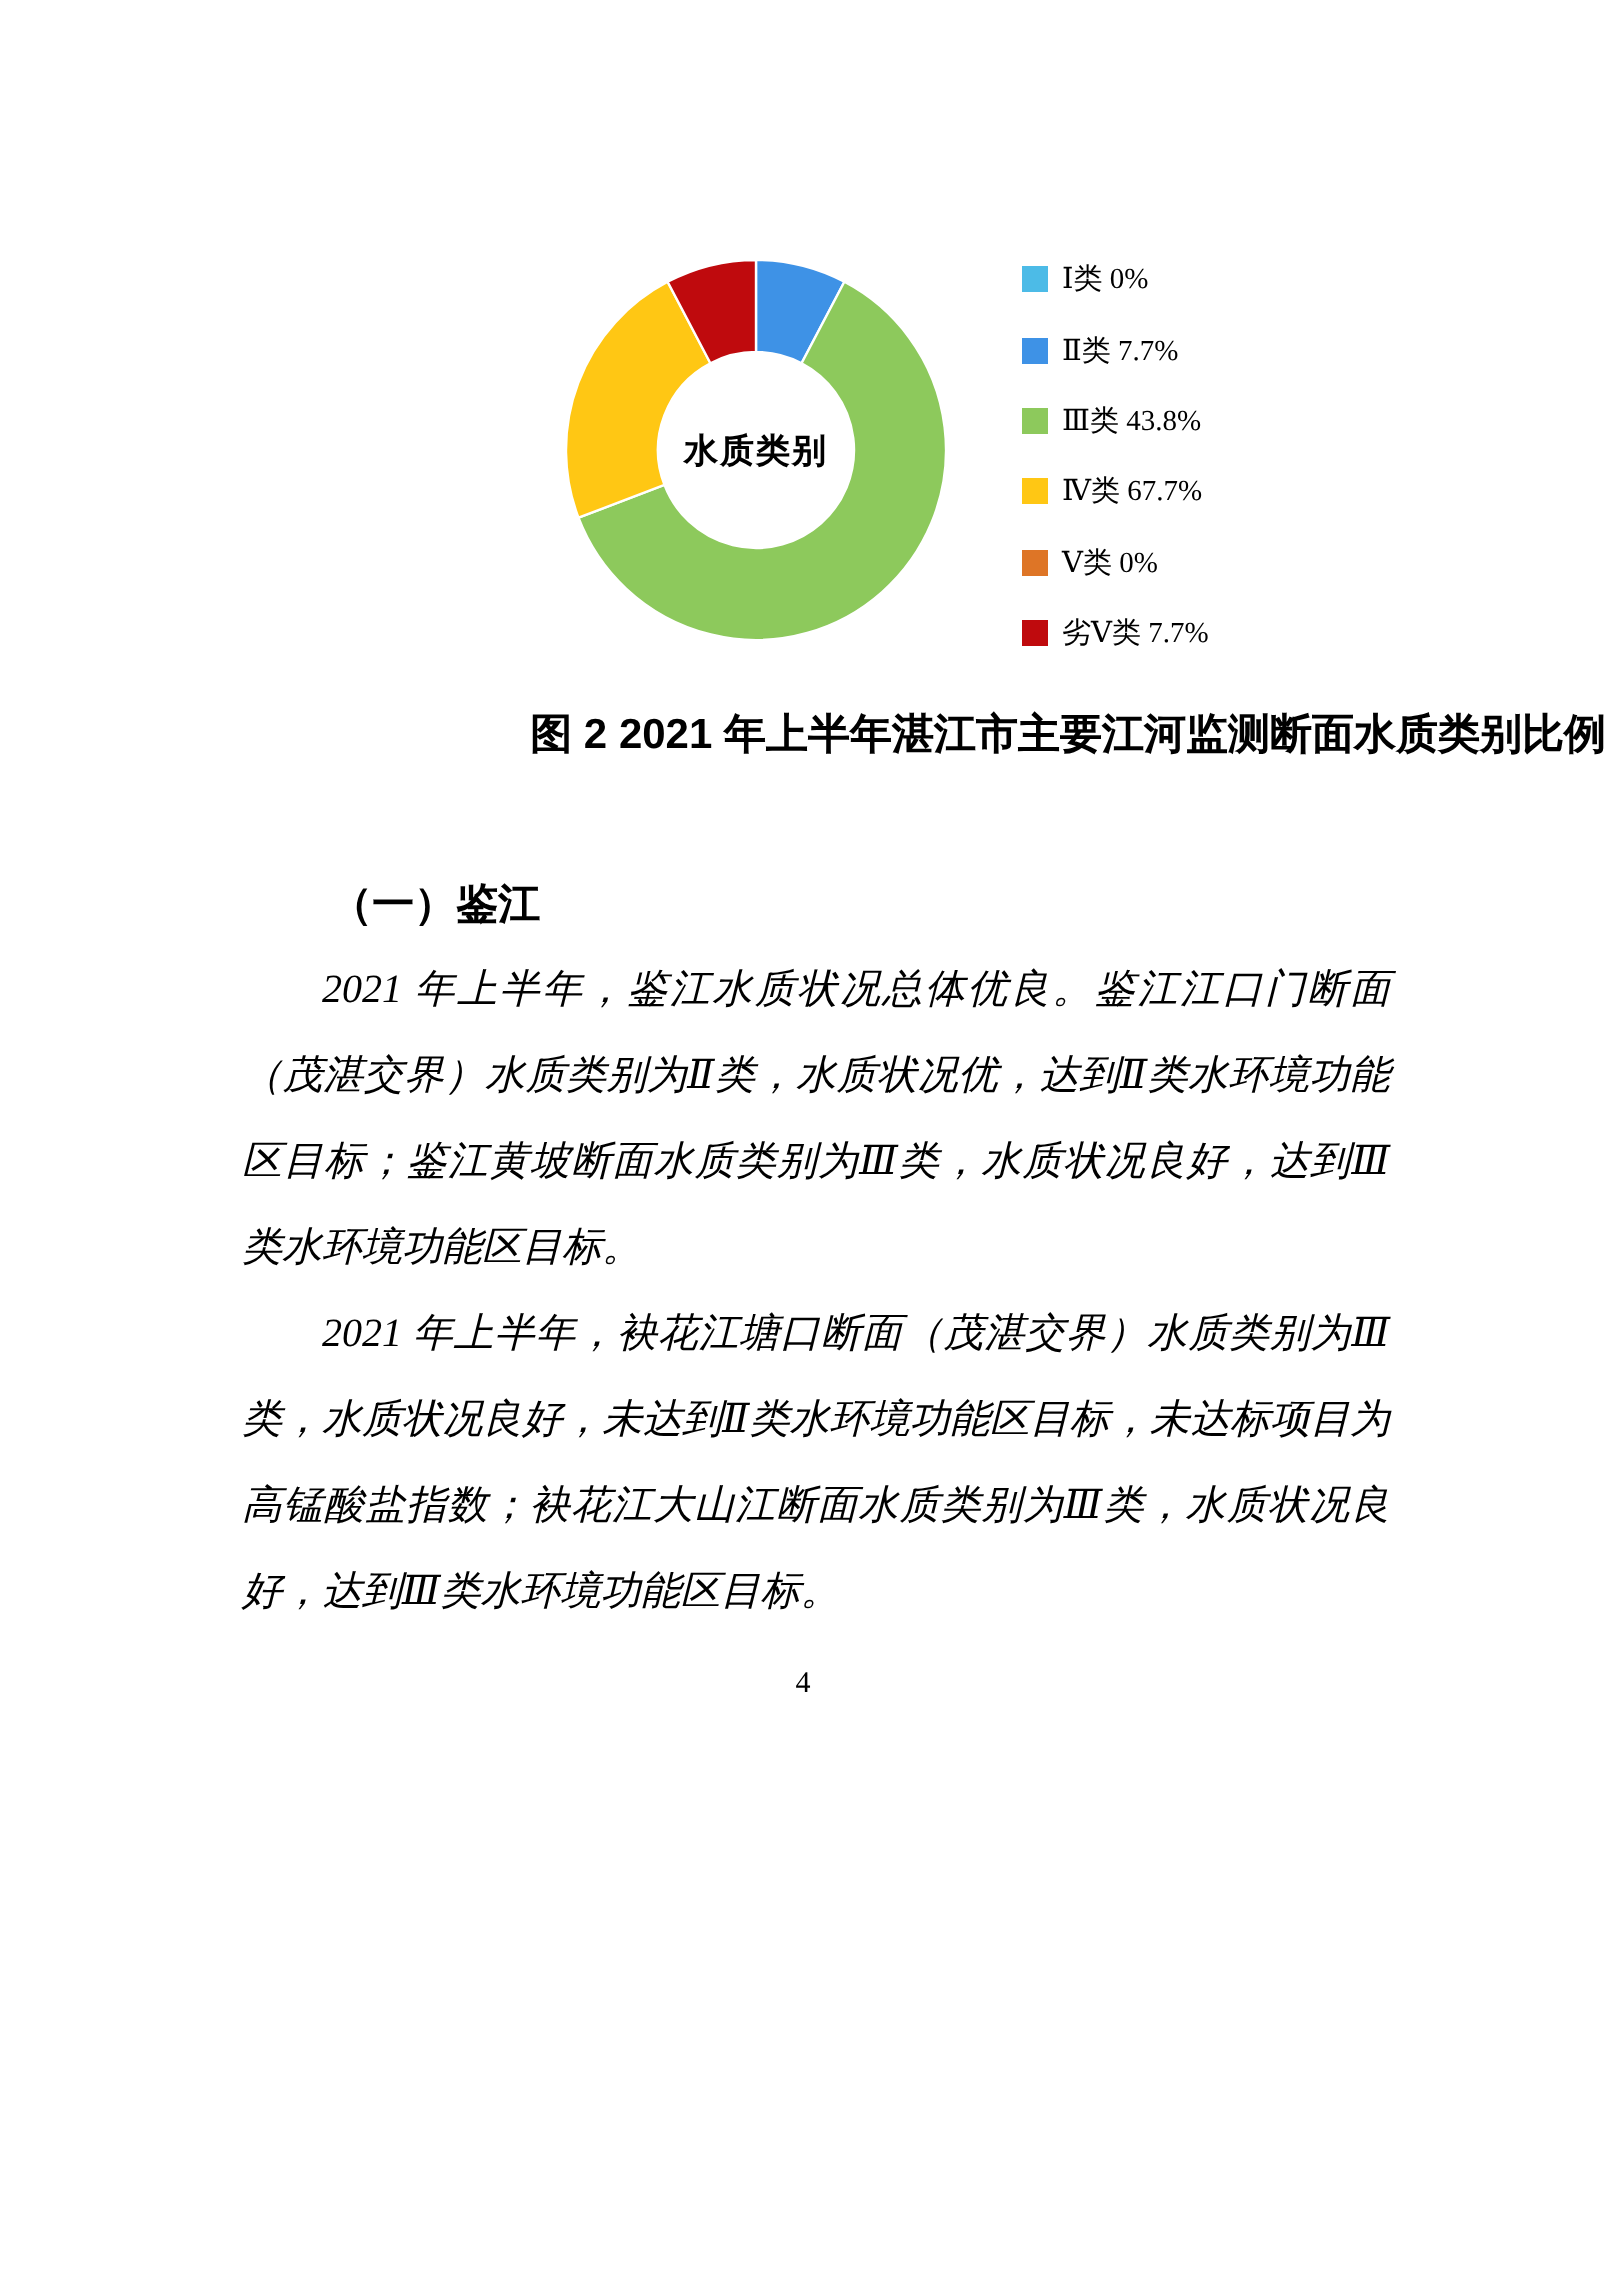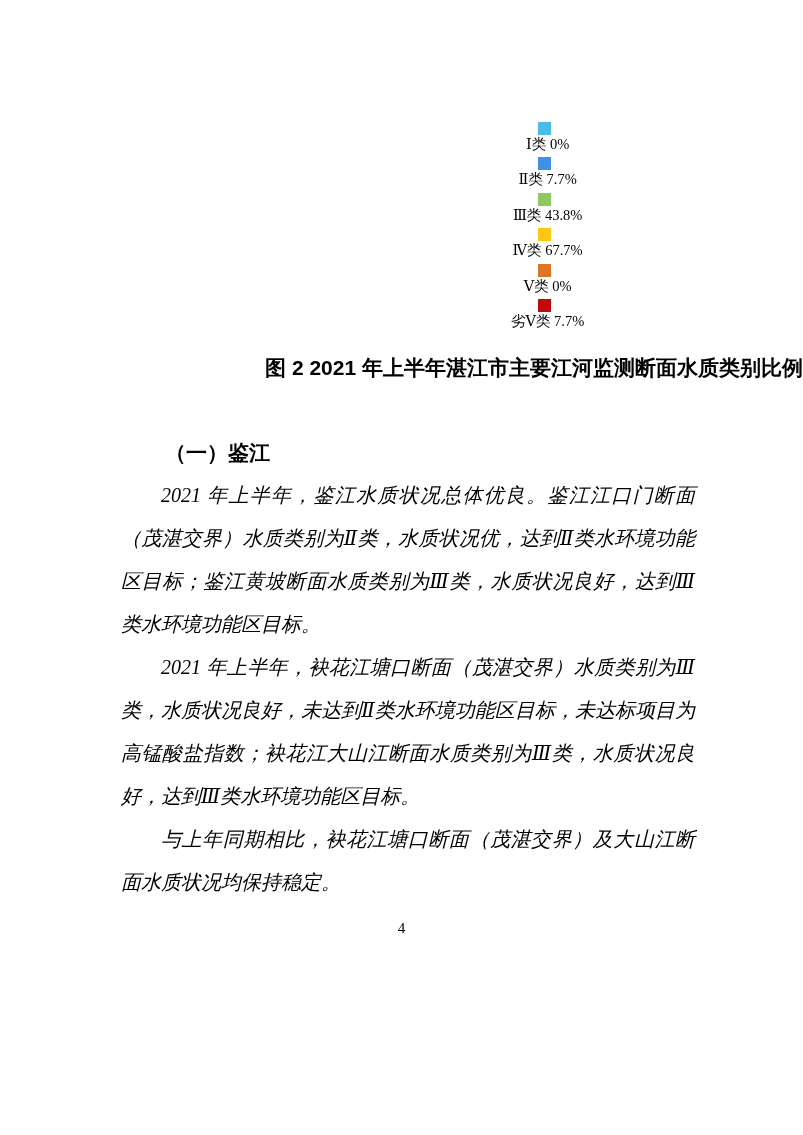--- a/index.html
+++ b/index.html
@@ -19,21 +19,21 @@
   .donut-wrap { position: absolute; left: 282px; top: 129px; width: 192px; height: 192px; }
   .donut-wrap svg { display: block; width: 192px; height: 192px; }
   .center-label {
     position: absolute; inset: 0;
     display: flex; align-items: center; justify-content: center;
     font-family: "Liberation Sans", "DejaVu Sans", sans-serif;
     font-weight: bold; font-size: 17px; letter-spacing: 1px;
     pointer-events: none;
   }
   .legend { position: absolute; left: 511px; top: 122px; }
-  .legend-item { display: flex; align-items: center; height: 35.4px; flex-direction: column; }
+  .legend-item { display: flex; align-items: center; height: 35.4px; }
   .swatch { width: 13px; height: 13px; margin-right: 7px; flex: 0 0 auto; }
   .legend-label {
     font-family: "Liberation Serif", "DejaVu Serif", serif;
     font-size: 14.5px; white-space: pre;
   }
 
   
   .caption {
     margin-top: 26px;
     text-align: right;
@@ -71,20 +71,29 @@
     line-height: 20px;
     font-family: "Liberation Serif", "DejaVu Serif", serif;
   }
 </style>
 </head>
 <body>
 
 <div class="page">
 
   <div class="chart-area">
+    <div class="donut-wrap">
+      <svg id="donut-svg" viewBox="0 0 192 192">
+          <path d="M 96.00 1.00 A 95 95 0 0 1 140.19 11.90 L 118.79 52.62 A 49 49 0 0 0 96.00 47.00 Z" fill="#3E92E6" stroke="#ffffff" stroke-width="1.2"></path>
+          <path d="M 140.19 11.90 A 95 95 0 1 1 7.24 129.86 L 50.22 113.46 A 49 49 0 1 0 118.79 52.62 Z" fill="#8DC95C" stroke="#ffffff" stroke-width="1.2"></path>
+          <path d="M 7.24 129.86 A 95 95 0 0 1 51.81 11.90 L 73.21 52.62 A 49 49 0 0 0 50.22 113.46 Z" fill="#FFC714" stroke="#ffffff" stroke-width="1.2"></path>
+          <path d="M 51.81 11.90 A 95 95 0 0 1 96.00 1.00 L 96.00 47.00 A 49 49 0 0 0 73.21 52.62 Z" fill="#BF0A0D" stroke="#ffffff" stroke-width="1.2"></path>
+        </svg>
+      <div class="center-label">水质类别</div>
+    </div>
     <div class="legend" id="legend">
         <div class="legend-item">
           <span class="swatch" style="background: rgb(76, 187, 231);"></span>
           <span class="legend-label">Ⅰ类 0%</span>
         </div>
         <div class="legend-item">
           <span class="swatch" style="background: rgb(62, 146, 230);"></span>
           <span class="legend-label">Ⅱ类 7.7%</span>
         </div>
         <div class="legend-item">
@@ -105,18 +114,17 @@
         </div>
       </div>
   </div>
 
   <div class="caption">图 2  2021 年上半年湛江市主要江河监测断面水质类别比例</div>
 
   <div class="content" id="content">
       <h3>（一）鉴江</h3>
       <p>2021 年上半年，鉴江水质状况总体优良。鉴江江口门断面（茂湛交界）水质类别为Ⅱ类，水质状况优，达到Ⅱ类水环境功能区目标；鉴江黄坡断面水质类别为Ⅲ类，水质状况良好，达到Ⅲ类水环境功能区目标。</p>
       <p>2021 年上半年，袂花江塘口断面（茂湛交界）水质类别为Ⅲ类，水质状况良好，未达到Ⅱ类水环境功能区目标，未达标项目为高锰酸盐指数；袂花江大山江断面水质类别为Ⅲ类，水质状况良好，达到Ⅲ类水环境功能区目标。</p>
-      <p>与上年同期相比，袂花江塘口断面（茂湛交界）及大山江断面水质状况均保持稳定。</p>
     </div>
 
   <div class="page-number">4</div>
 
 </div>
 
 </body></html>

